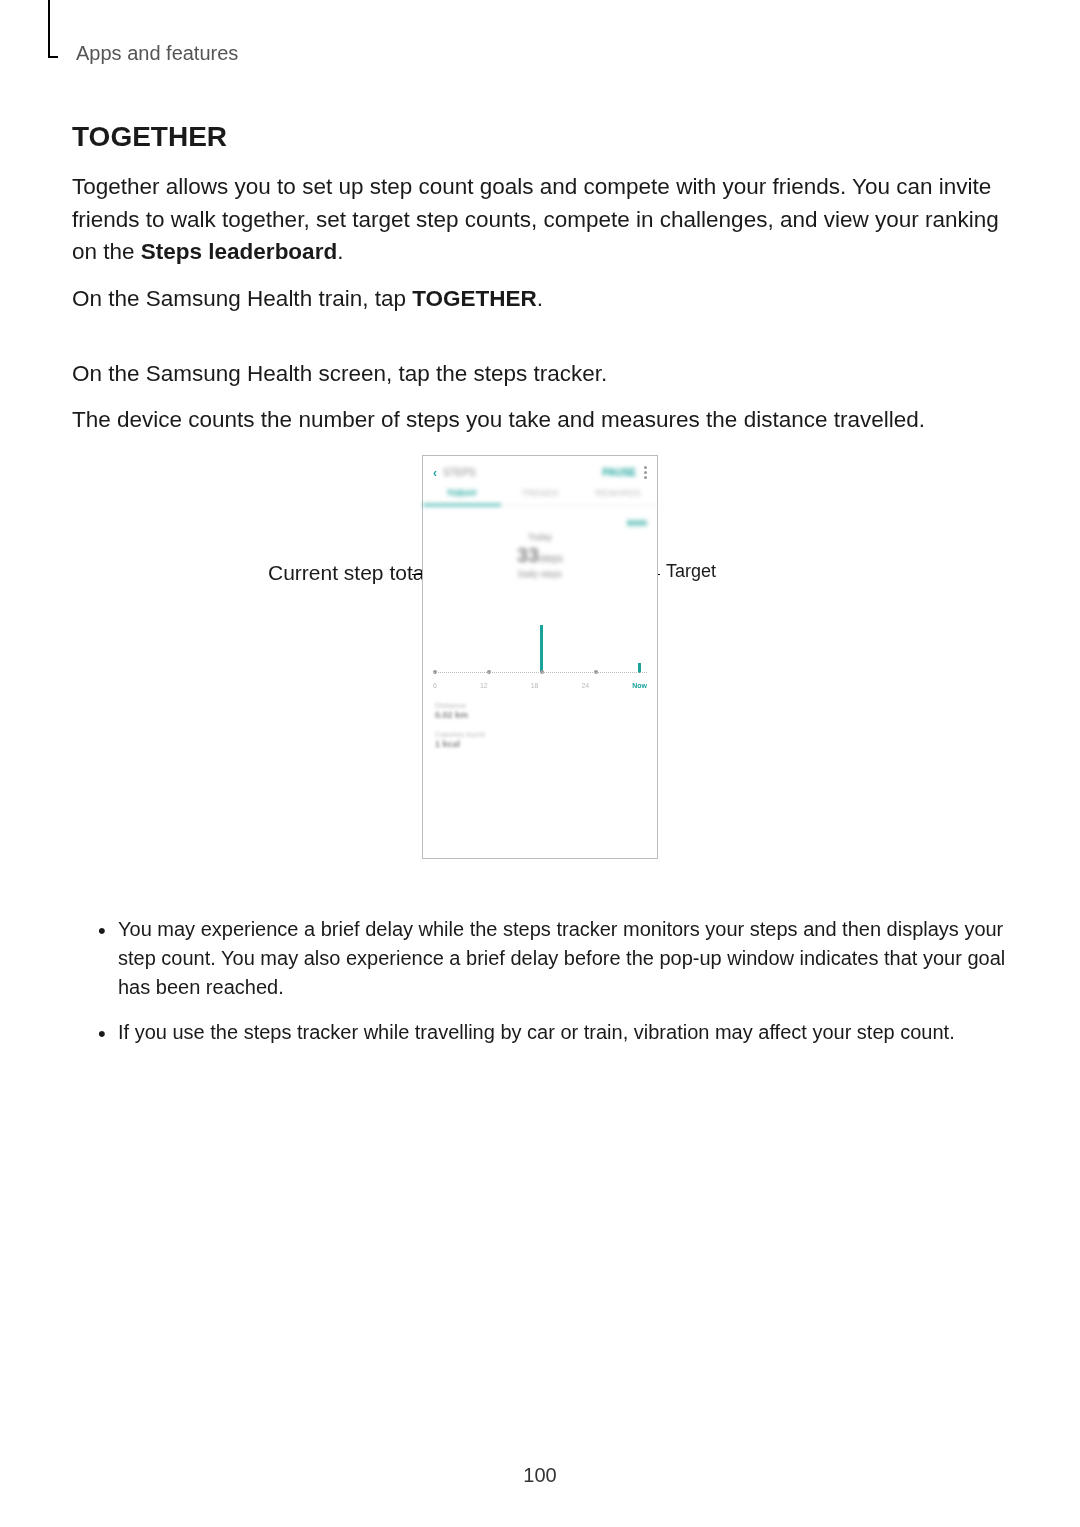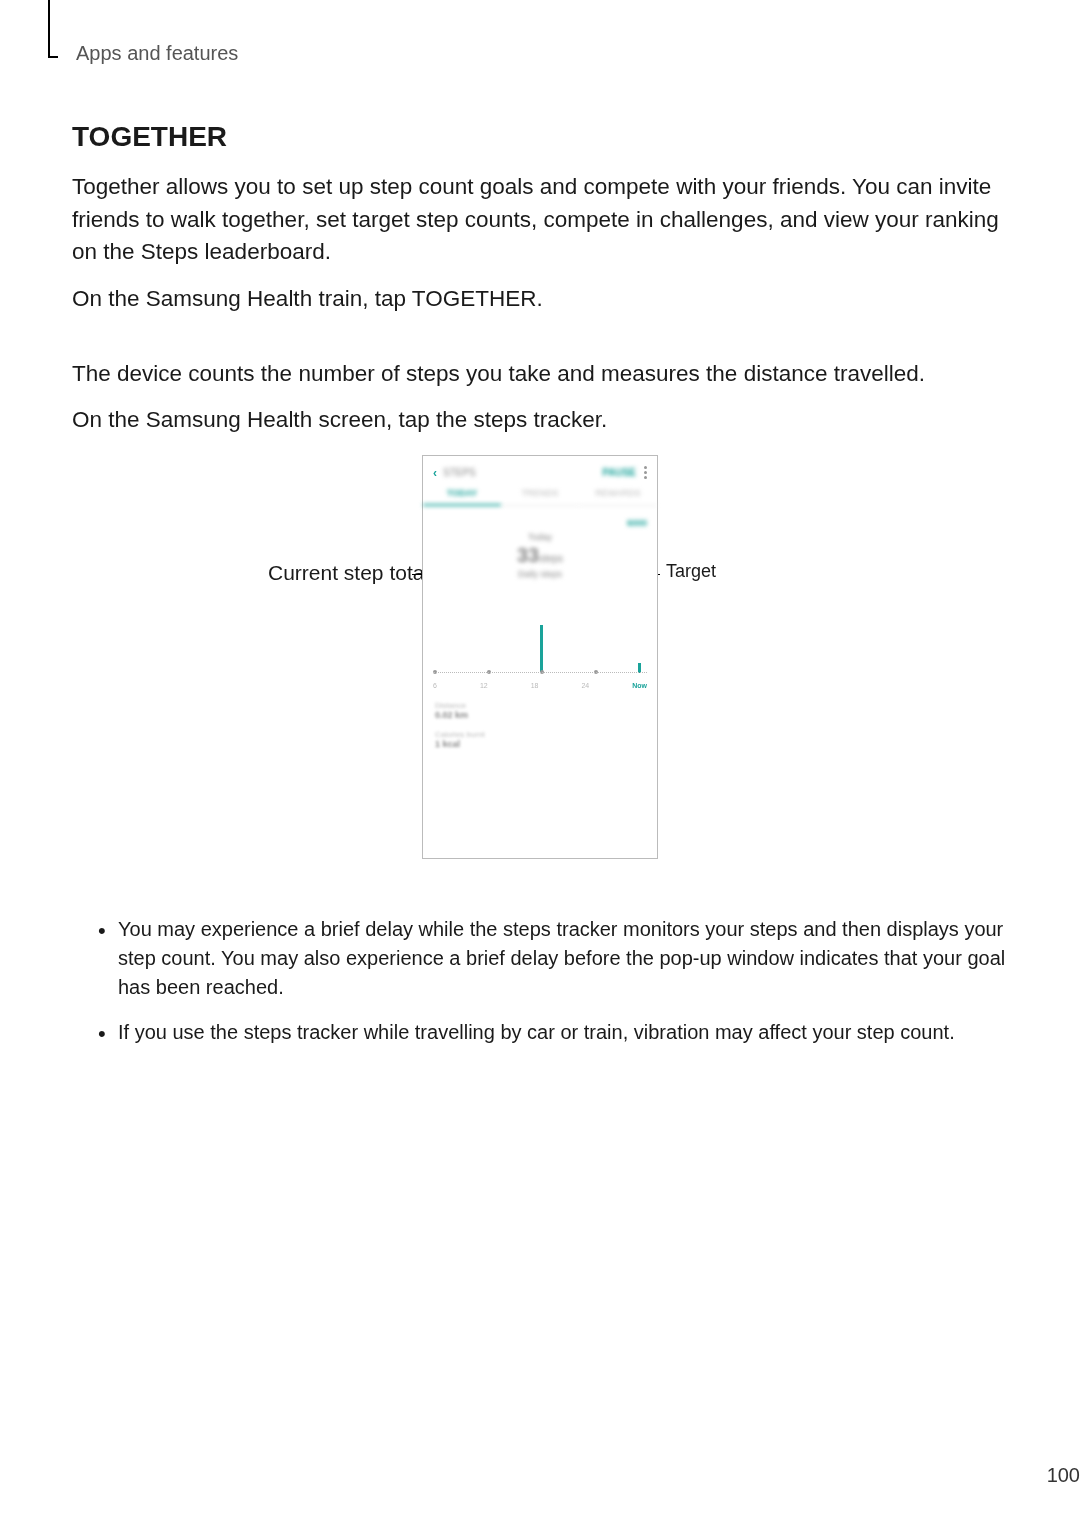--- a/index.html
+++ b/index.html
@@ -3,21 +3,21 @@
 <meta charset="utf-8">
 <style>
   * { box-sizing: border-box; margin: 0; padding: 0; }
   html, body { width: 1080px; height: 1527px; background: #fff; font-family: "Segoe UI", "Helvetica Neue", Arial, sans-serif; color: #1a1a1a; }
   .page { position: relative; width: 1080px; height: 1527px; padding: 36px 72px 0 72px; }
   .corner-rule { position: absolute; left: 48px; top: 0; width: 2px; height: 56px; background: #000; }
   .corner-rule::after { content: ""; position: absolute; left: 0; top: 56px; width: 10px; height: 2px; background: #000; }
   .running-head { font-size: 20px; color: #555; margin-left: 4px; margin-top: 6px; margin-bottom: 56px; }
   h2 { font-size: 28px; font-weight: 700; margin-bottom: 18px; }
   p.body { font-size: 22.5px; line-height: 1.45; margin-bottom: 14px; }
-  .bold { font-weight: 400; }
+  .bold { font-weight: 700; }
   .section-gap { height: 28px; }
   .figure-wrap { position: relative; width: 100%; height: 430px; margin: 18px 0 30px 0; }
   .phone { position: absolute; left: 50%; top: 0; transform: translateX(-50%); width: 236px; height: 404px; border: 1px solid #bbb; background: #fff; }
   
   .ph-header { display:flex; align-items:center; padding: 10px 10px 0 10px; font-size: 10px; color:#aaa; }
   .ph-back { color:#1aa39a; font-weight:700; margin-right:6px; font-size:12px; }
   .blur { filter: blur(2px); color:#888; }
   .blur-teal { filter: blur(2px); color:#1aa39a; font-weight:700; }
   .ph-more { margin-left:auto; display:flex; align-items:center; gap:8px;}
   .dots { display:flex; flex-direction:column; gap:2px; }
@@ -41,41 +41,41 @@
   
   .callout-left { position:absolute; top:106px; left:196px; font-size:21px; }
   .callout-right{ position:absolute; top:106px; left:594px; font-size:18px; }
   .lead-left { position:absolute; top:119px; left:340px; width:94px; height:1px; background:#000;}
   .lead-right{ position:absolute; top:119px; left:490px; width:98px; height:1px; background:#000;}
   
   .note-row { display:flex; gap:22px; }
   .note-list { list-style:none; font-size:20px; line-height:1.45; }
   .note-list li { position:relative; padding-left:24px; margin-bottom:16px; }
   .note-list li::before { content:"•"; position:absolute; left:4px; top:0; font-size:22px; }
-  .page-number { position:absolute; bottom:40px; left:0; right:0; text-align:right; font-size:20px; color:#333; }
+  .page-number { position:absolute; bottom:40px; left:0; right:0; text-align:center; font-size:20px; color:#333; }
 </style>
 </head>
 <body>
 
 <div class="page">
   <div class="corner-rule"></div>
   <div class="running-head">Apps and features</div>
 
   <h2>TOGETHER</h2>
   <p class="body">
     <span>Together allows you to set up step count goals and compete with your friends. You can invite friends to walk together, set target step counts, compete in challenges, and view your ranking on the </span><span class="bold">Steps leaderboard</span><span>.</span>
   </p>
   <p class="body">
     <span>On the Samsung Health train, tap </span><span class="bold">TOGETHER</span><span>.</span>
   </p>
 
   <div class="section-gap"></div>
 
+  <p class="body">On the Samsung Health screen, tap the steps tracker.</p>
   <p class="body">The device counts the number of steps you take and measures the distance travelled.</p>
-  <p class="body">On the Samsung Health screen, tap the steps tracker.</p>
 
   <div class="figure-wrap">
     <span class="callout-left">Current step total</span>
     <span class="callout-right">Target</span>
     <div class="lead-left"></div>
     <div class="lead-right"></div>
 
     <div class="phone">
       <div class="ph-header">
         <span class="ph-back">‹</span>

